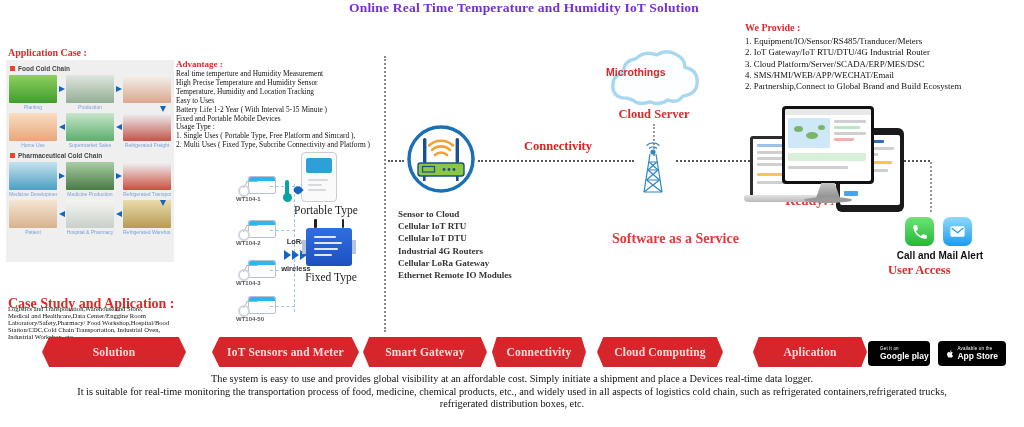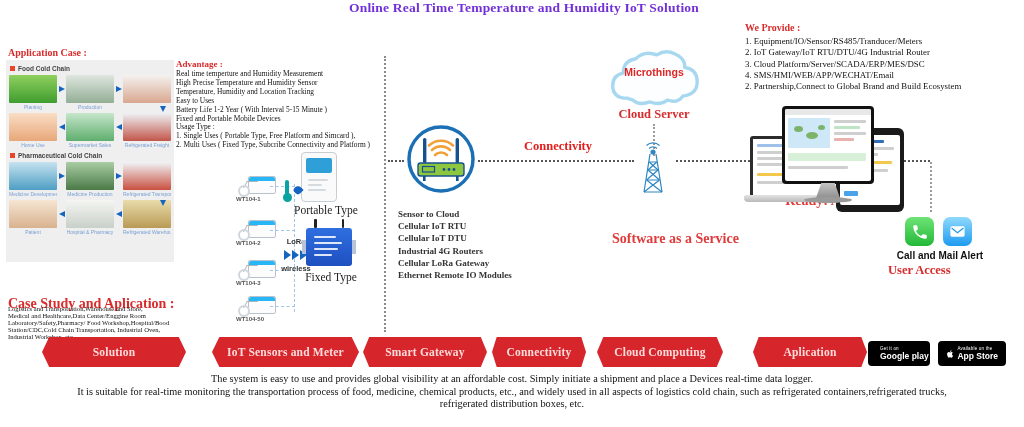--- a/index.html
+++ b/index.html
@@ -77,21 +77,21 @@
   #thermo{left:281px;top:180px;width:22px;height:24px;}
   #thermo .stem{position:absolute;left:4px;top:0;width:4px;height:15px;background:#0aa3a3;border-radius:2px;}
   #thermo .bulb{position:absolute;left:1.5px;top:13px;width:9px;height:9px;background:#0aa3a3;border-radius:50%;}
   #thermo .drop{position:absolute;left:13px;top:6px;width:8px;height:8px;background:#1565c0;border-radius:80% 0 55% 55%;transform:rotate(45deg);}
 
   
   #gw-lines{left:398px;top:208px;width:180px;font-size:9px;font-weight:bold;color:#333;line-height:12.2px;}
   #connectivity-label{left:508px;top:139px;width:100px;text-align:center;font-size:12.5px;font-weight:bold;color:#e31c1c;}
 
   
-  #cloud-name{left:606px;top:66px;width:96px;text-align:center;font-family:"Liberation Sans",sans-serif;font-size:10.5px;font-weight:bold;color:#e02424;}
+  #cloud-name{left:606px;top:66px;width:96px;text-align:left;font-family:"Liberation Sans",sans-serif;font-size:10.5px;font-weight:bold;color:#e02424;}
   #cloud-server{left:598px;top:107px;width:112px;text-align:center;font-size:12.5px;font-weight:bold;color:#d92b2b;}
 
   
   #wp-heading{left:745px;top:22px;font-size:10px;font-weight:bold;color:#d92b2b;}
   #wp-items{left:745px;top:36px;width:270px;font-size:8.8px;line-height:11.3px;color:#111;}
 
   
   .screen-bar{position:absolute;background:#e8e8e8;}
   #laptop{left:744px;top:136px;width:86px;height:66px;z-index:2;}
   #laptop .lscr{position:absolute;left:6px;top:0;width:74px;height:58px;background:#fff;border:3px solid #2c2c2c;border-radius:3px;}

